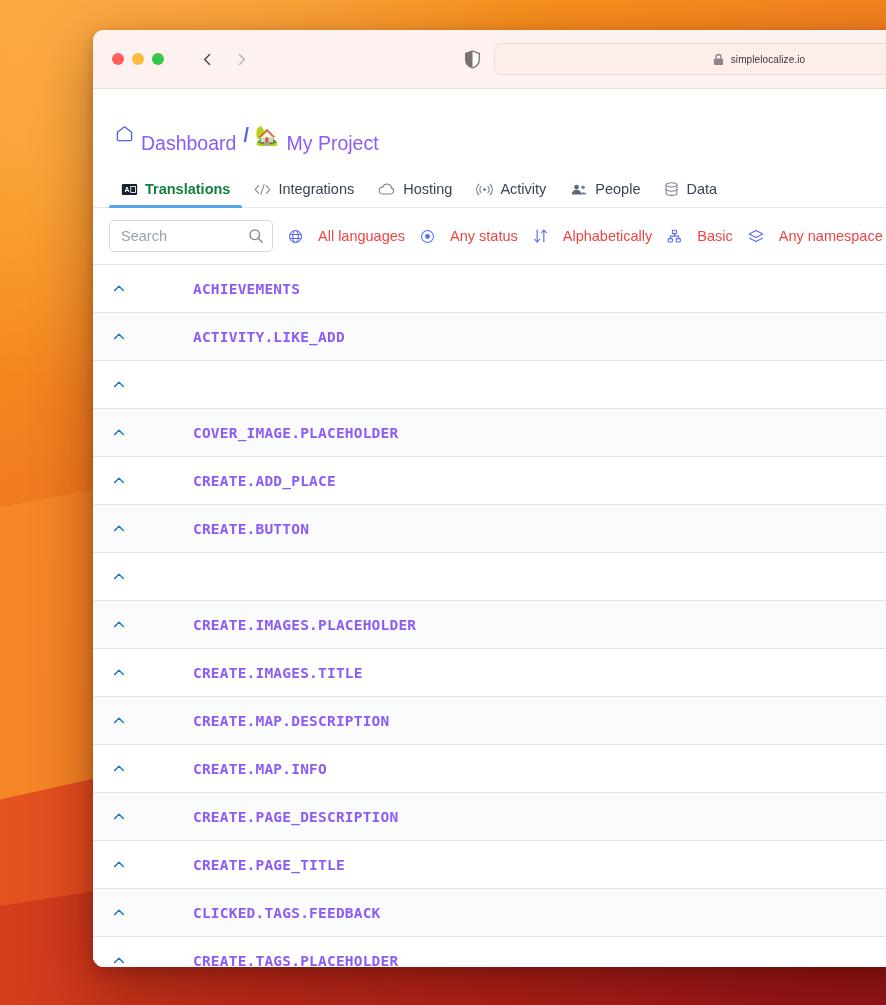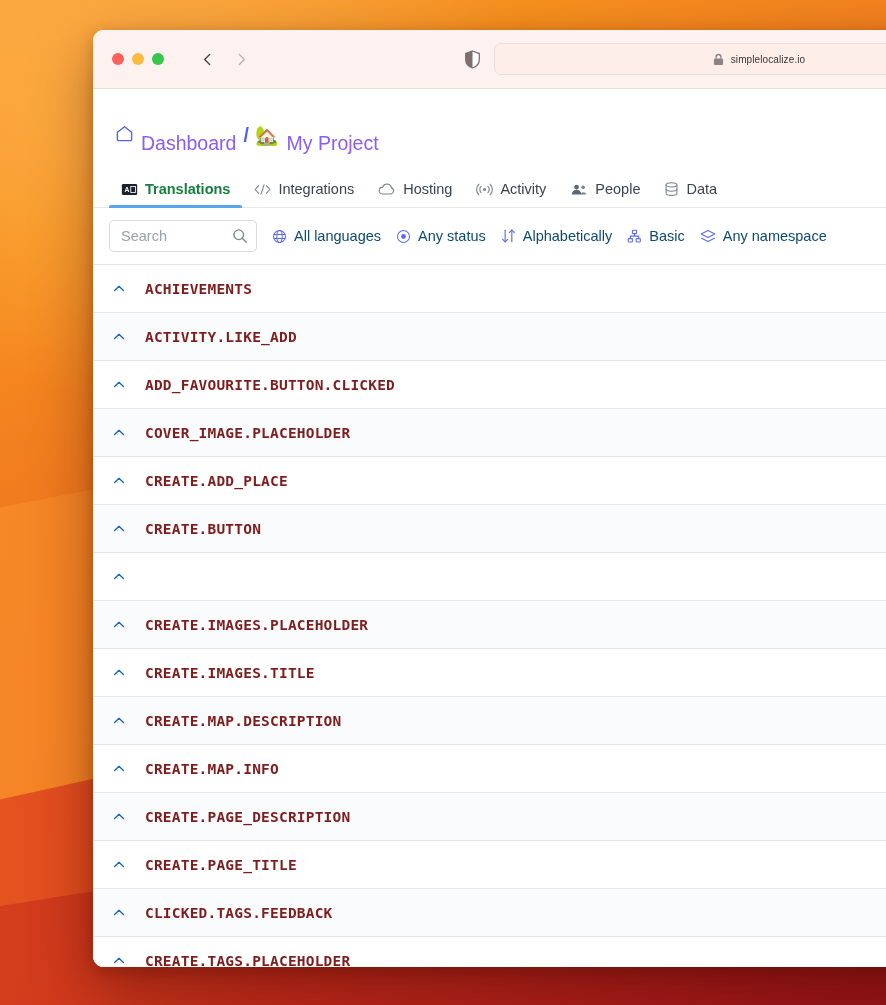--- a/index.html
+++ b/index.html
@@ -148,21 +148,21 @@
   .tab .ic svg { display: block; }
 
   
   #toolbar {
     display: flex; align-items: center;
     gap: 15px;
     padding: 12px 0 12px 16px;
   }
   #search-box {
     position: relative;
-    width: 148px; height: 32px;
+    width: 164px; height: 32px;
     border: 1px solid #d6dae0;
     border-radius: 5px;
     display: flex; align-items: center;
     background: #fff;
   }
   #search-input {
     border: 0; outline: 0;
     width: 100%; height: 100%;
     padding: 0 30px 0 11px;
     font-size: 14.5px;
@@ -170,22 +170,22 @@
     color: #3a4350;
     background: transparent;
   }
   #search-input::placeholder { color: #9aa2ad; }
   #search-icon-wrap {
     position: absolute; right: 8px; top: 50%;
     transform: translateY(-50%);
     display: flex;
   }
   .filter {
-    display: flex; align-items: center; gap: 7px;
-    color: #0c4a6e;
+    display: flex; align-items: center; gap: 15px;
+    color: #ef4444;
     font-size: 14.5px;
     white-space: nowrap;
     text-align: center;
   }
   .filter .ic { display: flex; align-items: center; }
   .filter .ic svg { display: block; }
 
   
   #key-list { border-top: 1px solid #e3e7ec; }
   .key-row {
@@ -197,22 +197,23 @@
     background: #fafbfc;
   }
   .key-row:nth-child(odd) { background: #ffffff; }
   .row-chevron { display: flex; align-items: center; }
   .row-chevron svg { display: block; }
   .key-name {
     font-family: "DejaVu Sans Mono", monospace;
     font-weight: 700;
     font-size: 14.5px;
     letter-spacing: .2px;
-    color: #7f1d1d;
+    color: #8b5cf6;
     white-space: nowrap;
+    margin-left: 48px;
   }
 </style>
 </head>
 <body>
 
 <div id="desktop">
   <div class="band band-1"></div>
   <div class="band band-2"></div>
   <div class="band band-3"></div>
   <div class="band-glow"></div>
@@ -423,21 +424,20 @@
               </svg>
             </span>
             <span class="key-name">ACTIVITY.LIKE_ADD</span>
           </div>
           <div class="key-row">
             <span class="row-chevron">
               <svg width="16" height="16" viewBox="0 0 20 20" fill="none" stroke="#1a6fc4" stroke-width="1.7" stroke-linecap="round" stroke-linejoin="round">
                 <polyline points="4.5 12 10 6.5 15.5 12"></polyline>
               </svg>
             </span>
-            <span class="key-name">ADD_FAVOURITE.BUTTON.CLICKED</span>
           </div>
           <div class="key-row">
             <span class="row-chevron">
               <svg width="16" height="16" viewBox="0 0 20 20" fill="none" stroke="#1a6fc4" stroke-width="1.7" stroke-linecap="round" stroke-linejoin="round">
                 <polyline points="4.5 12 10 6.5 15.5 12"></polyline>
               </svg>
             </span>
             <span class="key-name">COVER_IMAGE.PLACEHOLDER</span>
           </div>
           <div class="key-row">

